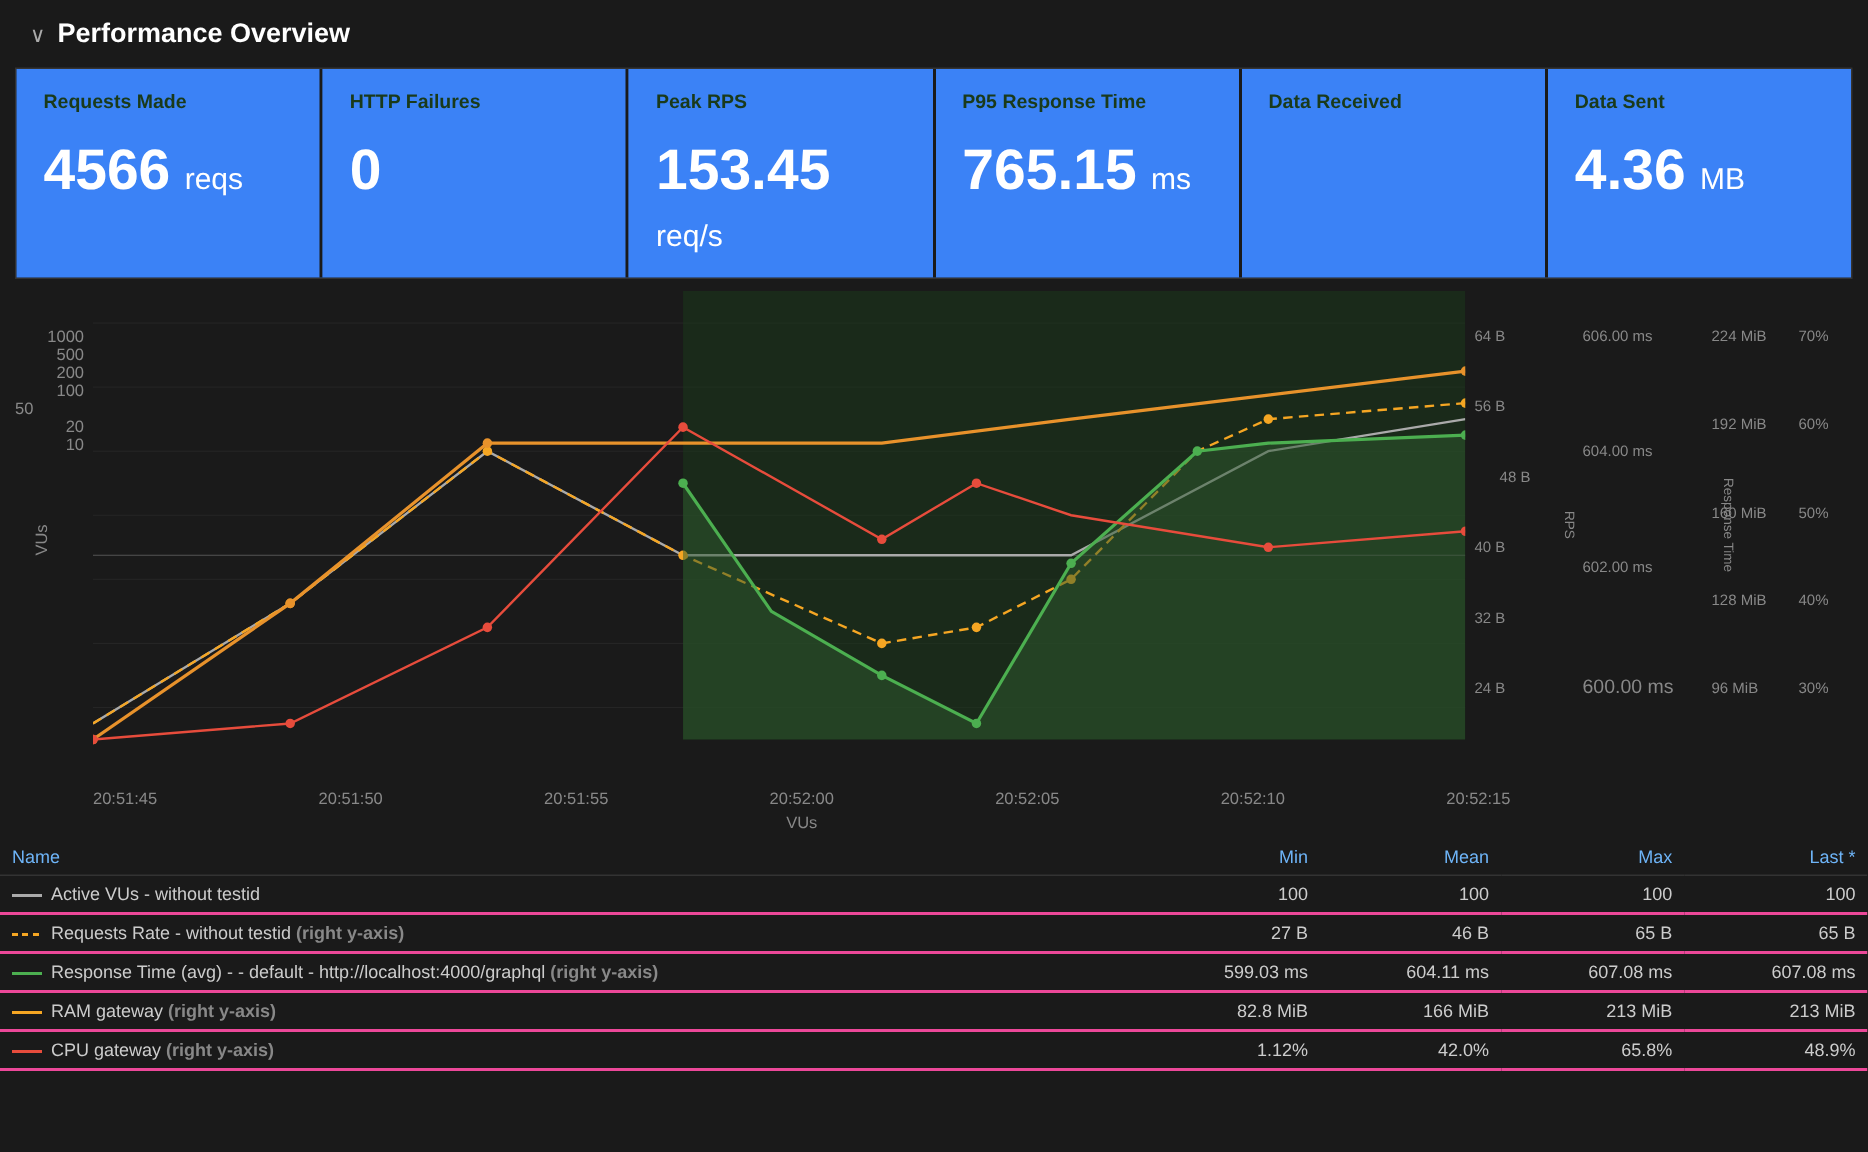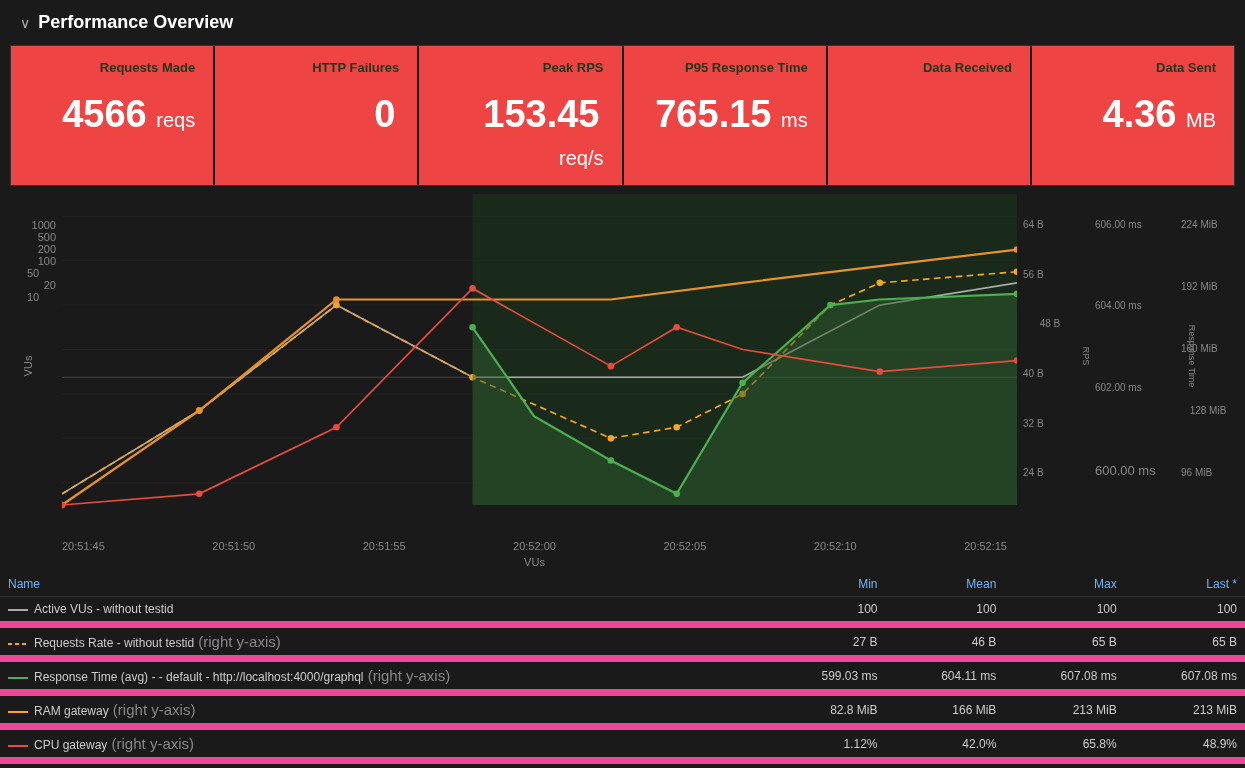--- a/index.html
+++ b/index.html
@@ -28,24 +28,23 @@
       font-size: 14px;
     }
     .metrics-row {
       display: flex;
       gap: 0;
       border: 1px solid #333;
       margin: 0 10px;
     }
     .metric-card {
       flex: 1;
-      background: #ef4444;
+      background: #3b82f6;
       padding: 14px 18px;
       border-right: 2px solid #1a1a1a;
-      text-align: right;
     }
     .metric-card:last-child { border-right: none; }
     .metric-label {
       font-size: 13px;
       color: #1a3a1a;
       font-weight: 600;
       margin-bottom: 20px;
     }
     .metric-value {
       font-size: 38px;
@@ -141,42 +140,43 @@
     .legend-table th {
       color: #6eb4f7;
       font-weight: normal;
       padding: 5px 8px;
       border-bottom: 1px solid #333;
       text-align: left;
     }
     .legend-table th.right { text-align: right; }
     .legend-table td {
       padding: 5px 8px;
-      border-bottom: 7px solid #ec4899;
+      border-bottom: 2px solid #ec4899;
       color: #ccc;
     }
     .legend-table td.right { text-align: right; color: #ccc; }
     .legend-line {
       display: inline-block;
       width: 20px;
       height: 2px;
       vertical-align: middle;
       margin-right: 6px;
     }
     .legend-dashed {
       display: inline-block;
       width: 20px;
       height: 2px;
       background: repeating-linear-gradient(to right, #f5a623 0, #f5a623 4px, transparent 4px, transparent 7px);
       vertical-align: middle;
       margin-right: 6px;
     }
     .secondary-label {
       color: #888;
-      font-size: 15px;
+      font-size: 12px;
+      font-weight: bold;
     }
   </style>
 </head>
 <body>
 
 <div class="header">
   <span class="chevron">∨</span>
   <span class="header-title">Performance Overview</span>
 </div>
 
@@ -209,23 +209,23 @@
 <div class="chart-section">
   <div style="display:flex; align-items:stretch; position:relative;">
 
     <div style="width:52px; position:relative; padding-top:10px; padding-bottom:30px;">
       <div class="y-axis-label-vu">VUs</div>
       <div class="y-axis-left" id="y-axis-left">
           <div style="text-align: right; padding-right: 6px; font-size: 11px; color: rgb(136, 136, 136);">1000</div>
           <div style="text-align: right; padding-right: 6px; font-size: 11px; color: rgb(136, 136, 136);">500</div>
           <div style="text-align: right; padding-right: 6px; font-size: 11px; color: rgb(136, 136, 136);">200</div>
           <div style="text-align: right; padding-right: 6px; font-size: 11px; color: rgb(136, 136, 136);">100</div>
-          <div style="text-align: center; padding-right: 6px; font-size: 11px; color: rgb(136, 136, 136);">50</div>
+          <div style="text-align: left; padding-right: 6px; font-size: 11px; color: rgb(136, 136, 136);">50</div>
           <div style="text-align: right; padding-right: 6px; font-size: 11px; color: rgb(136, 136, 136);">20</div>
-          <div style="text-align: center; padding-right: 6px; font-size: 11px; color: rgb(136, 136, 136);">10</div>
+          <div style="text-align: right; padding-right: 6px; font-size: 11px; color: rgb(136, 136, 136);">10</div>
         </div>
     </div>
 
     <div class="chart-plot-area">
       <svg class="chart-svg" viewBox="0 0 870 310" preserveAspectRatio="none">
 
         <line x1="0" y1="20" x2="870" y2="20" stroke="#2a2a2a" stroke-width="0.5"></line>
         <line x1="0" y1="60" x2="870" y2="60" stroke="#2a2a2a" stroke-width="0.5"></line>
         <line x1="0" y1="100" x2="870" y2="100" stroke="#2a2a2a" stroke-width="0.5"></line>
         <line x1="0" y1="140" x2="870" y2="140" stroke="#2a2a2a" stroke-width="0.5"></line>
@@ -295,22 +295,29 @@
           <div style="padding-left: 4px; font-size: 10px; color: rgb(136, 136, 136);">602.00 ms</div>
           <div style="padding-left: 4px; font-size: 13px; color: rgb(136, 136, 136);">600.00 ms</div>
         </div>
       <div style="position:relative; width:16px;">
         <div style="position:absolute; top:50%; left:0; transform:translateY(-50%) rotate(90deg); font-size:9px; color:#888; white-space:nowrap;">Response Time</div>
       </div>
       <div class="y-axis-right-mib" id="y-axis-mib">
           <div style="padding-left: 4px; font-size: 10px; color: rgb(136, 136, 136);">224 MiB</div>
           <div style="padding-left: 4px; font-size: 10px; color: rgb(136, 136, 136);">192 MiB</div>
           <div style="padding-left: 4px; font-size: 10px; color: rgb(136, 136, 136);">160 MiB</div>
-          <div style="padding-left: 4px; font-size: 10px; color: rgb(136, 136, 136); text-align: center;">128 MiB</div>
+          <div style="padding-left: 4px; font-size: 10px; color: rgb(136, 136, 136);">128 MiB</div>
           <div style="padding-left: 4px; font-size: 10px; color: rgb(136, 136, 136);">96 MiB</div>
+        </div>
+      <div class="y-axis-right-pct" id="y-axis-pct">
+          <div style="padding-left: 4px; font-size: 10px; color: rgb(136, 136, 136);">70%</div>
+          <div style="padding-left: 4px; font-size: 10px; color: rgb(136, 136, 136);">60%</div>
+          <div style="padding-left: 4px; font-size: 10px; color: rgb(136, 136, 136);">50%</div>
+          <div style="padding-left: 4px; font-size: 10px; color: rgb(136, 136, 136);">40%</div>
+          <div style="padding-left: 4px; font-size: 10px; color: rgb(136, 136, 136);">30%</div>
         </div>
     </div>
   </div>
 
   <div style="display:flex; margin-left:52px; margin-right:228px; font-size:11px; color:#888; justify-content:space-between; padding: 2px 0;" id="x-axis">
       <div>20:51:45</div>
       <div>20:51:50</div>
       <div>20:51:55</div>
       <div>20:52:00</div>
       <div>20:52:05</div>

